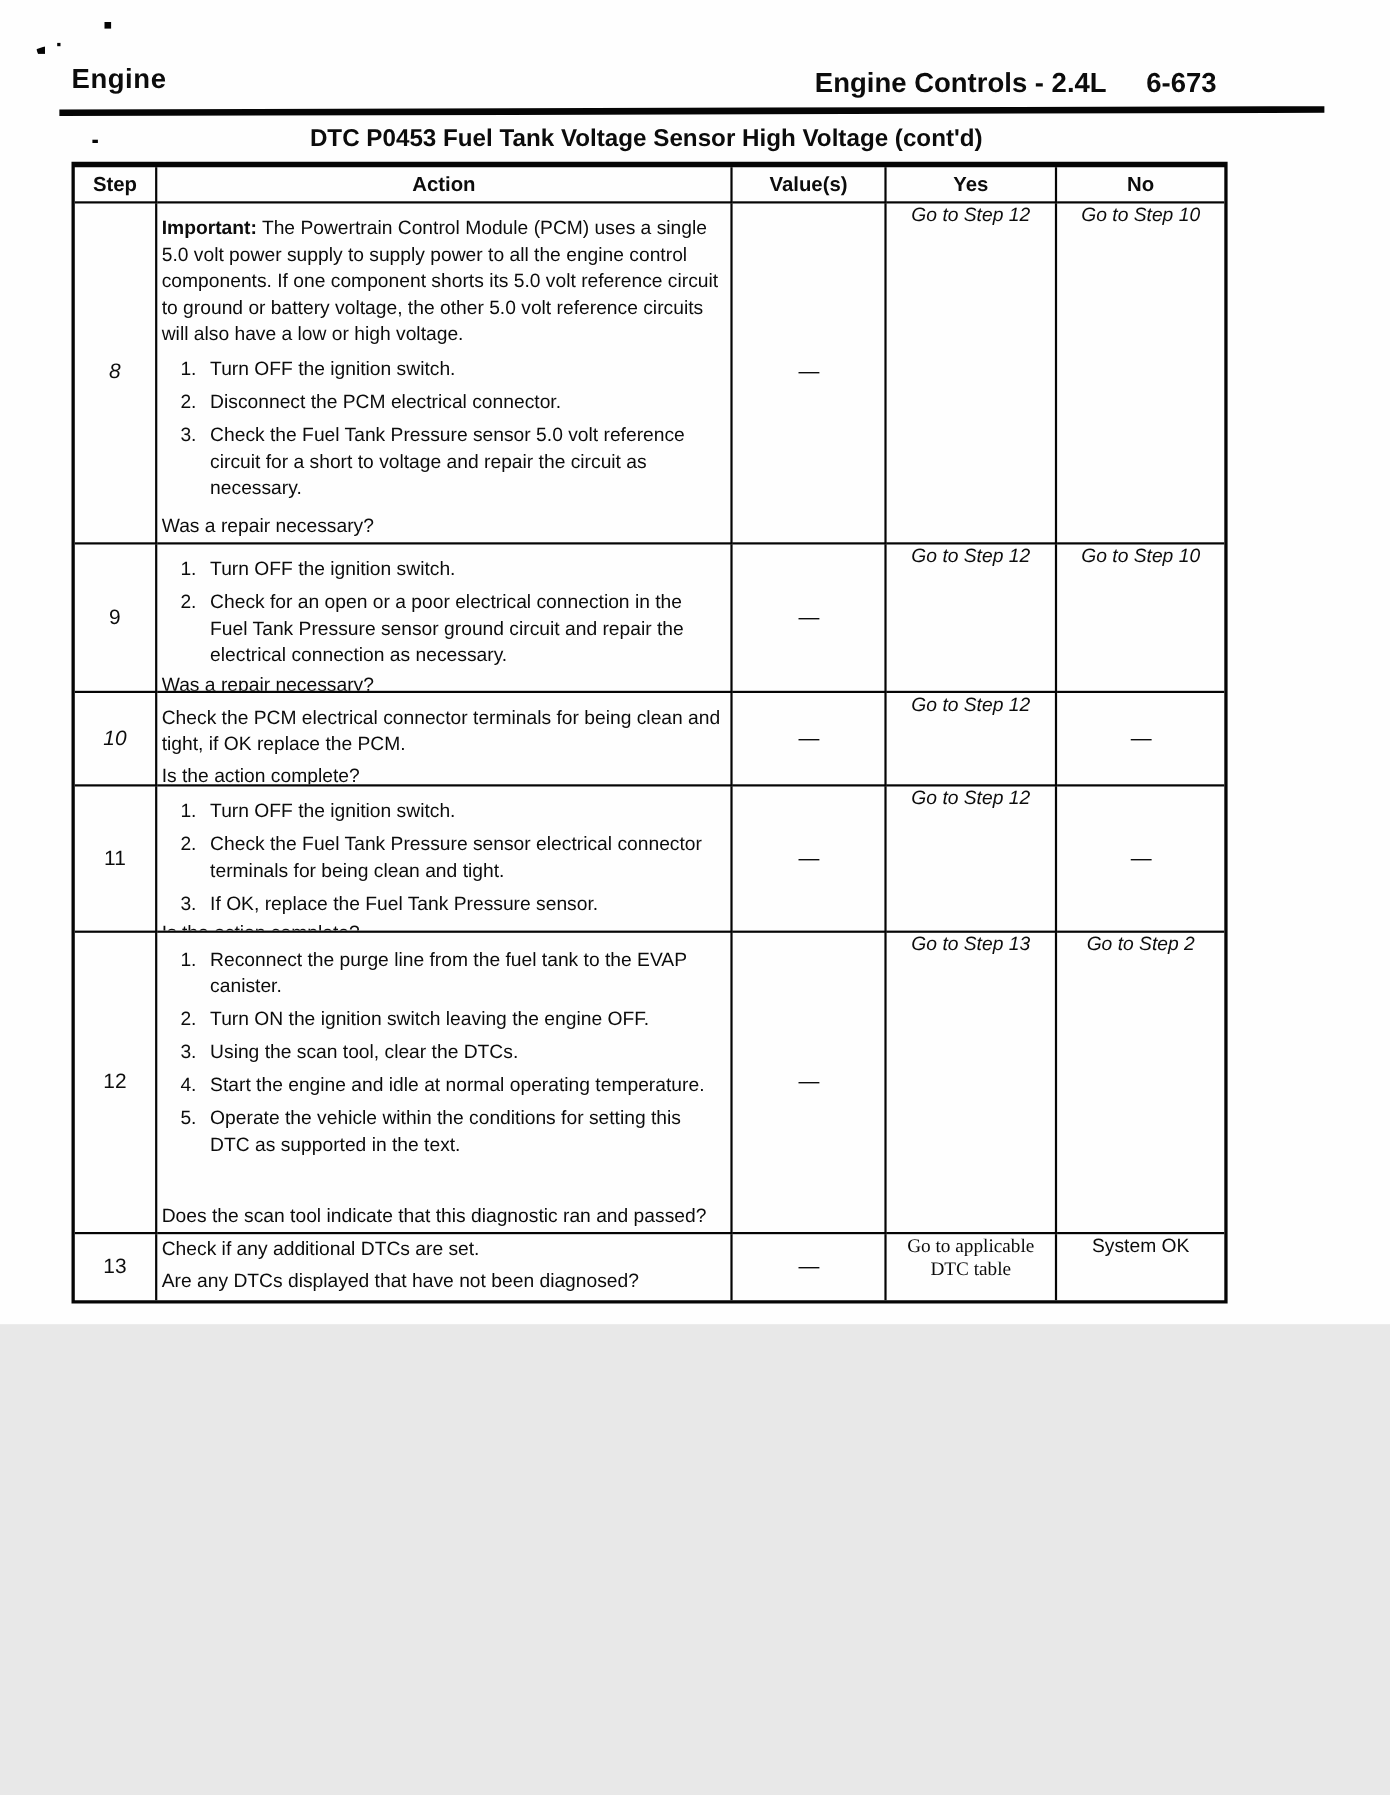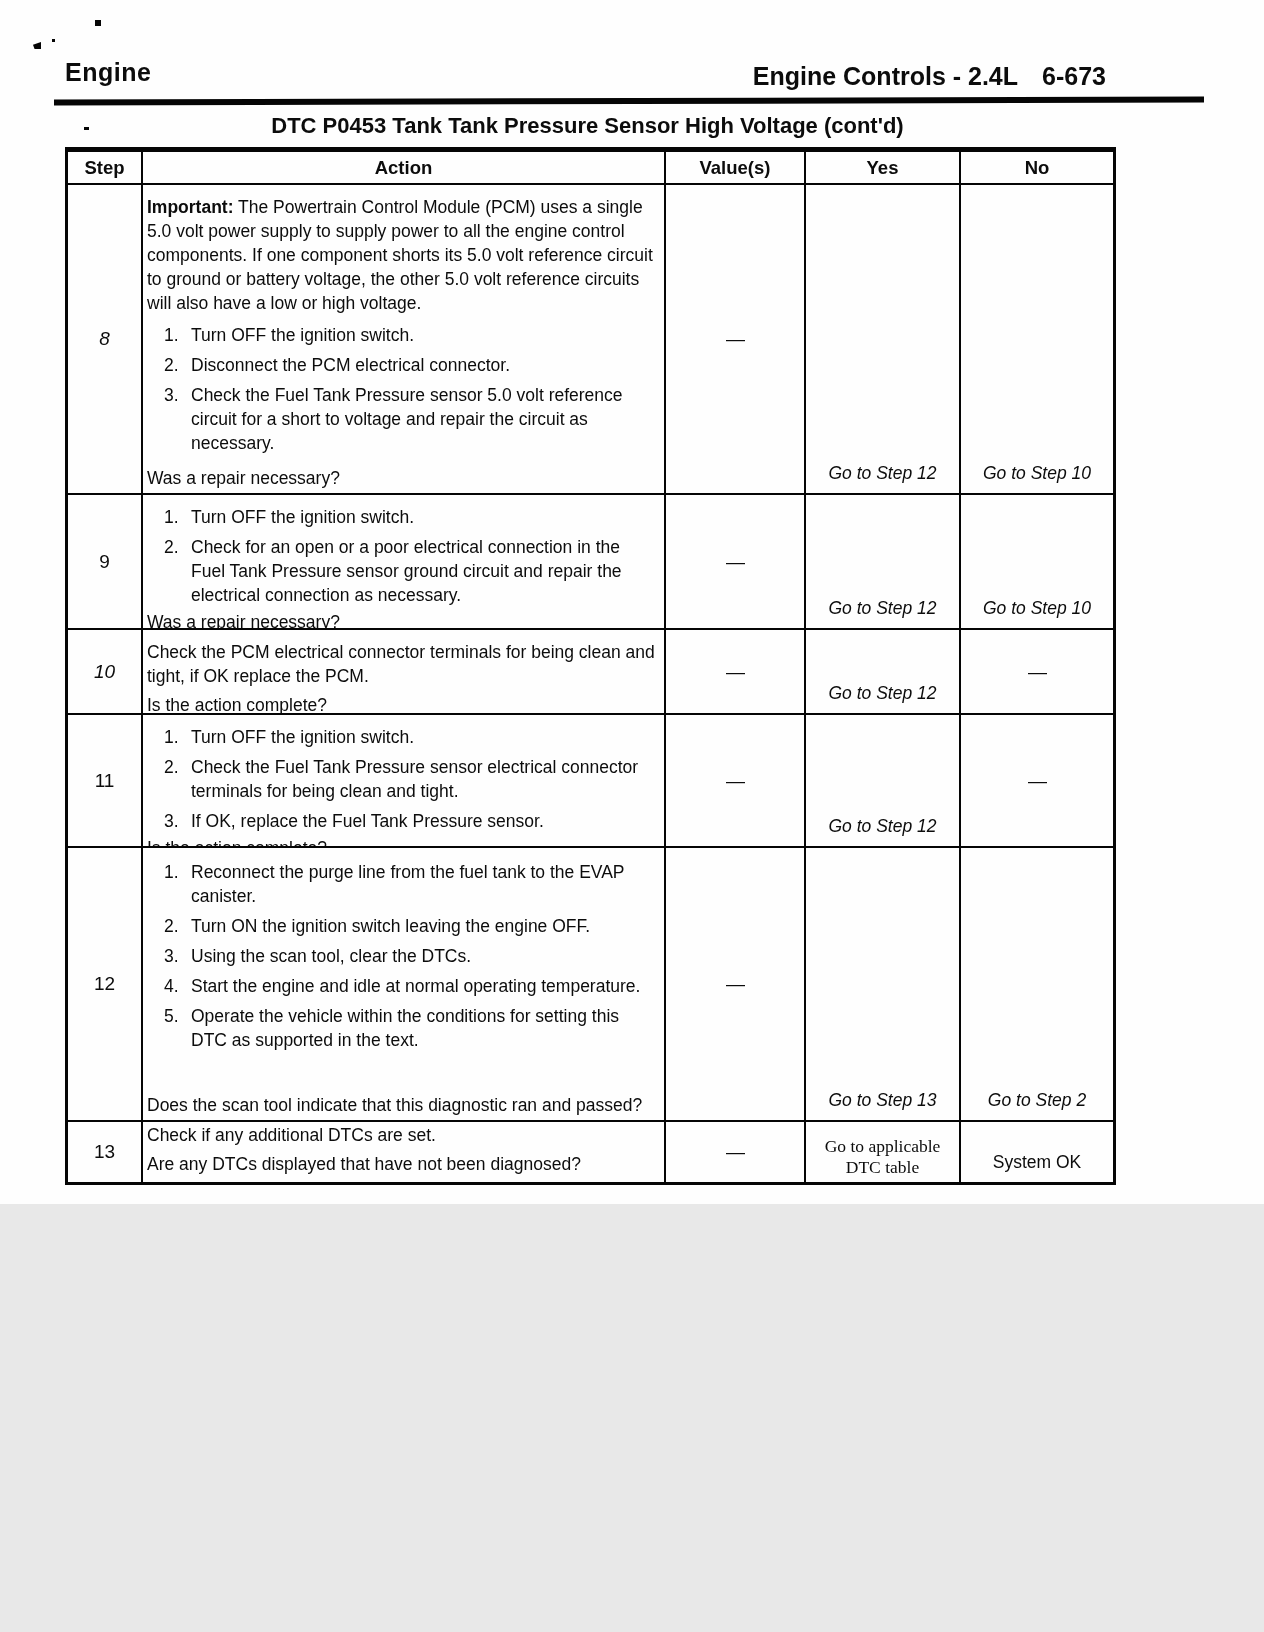--- a/index.html
+++ b/index.html
@@ -1,20 +1,20 @@
 <!DOCTYPE html>
 <html><head>
 <meta charset="utf-8">
 <style>
   html,body{margin:0;padding:0;background:#e8e8e8;}
   .sheet{position:relative;width:1264px;height:1204px;background:#fefefe;
          font-family:"Liberation Sans",sans-serif;color:#0c0c0c;overflow:hidden;}
 
   .page-header-left{position:absolute;left:65px;top:58px;font-weight:bold;font-size:25px;letter-spacing:.5px;}
-  .page-header-right{position:absolute;top:62px;right:158px;font-weight:bold;font-size:25px;display:flex;gap:24px;}
+  .page-header-right{position:absolute;top:62px;right:158px;font-weight:bold;font-size:25px;display:flex;gap:36px;}
   .header-rule{position:absolute;left:54px;top:98px;width:1150px;height:6px;background:#050505;transform:rotate(-0.15deg);}
   .doc-title{position:absolute;left:65px;top:113px;width:1045px;text-align:center;font-weight:bold;font-size:22px;}
 
   .dtc-table{position:absolute;left:65px;top:147px;width:1045px;
              display:grid;
              grid-template-columns:75px 523px 140px 155px 152px;
              grid-template-rows:33px 310px 135px 85px 133px 274px 60px;
              border:3px solid #050505;border-top-width:5px;background:#fefefe;}
   .cell{border-right:2.5px solid #050505;border-bottom:2.5px solid #050505;
         position:relative;overflow:hidden;box-sizing:border-box;}
@@ -33,21 +33,21 @@
   .li{display:flex;margin-top:6px;padding-left:17px;}
   .li .num{width:27px;flex:none;}
   .li .txt{flex:1;}
   .q{margin-top:auto;padding-top:3px;}
   .action-13{justify-content:flex-end;padding-top:6px;padding-bottom:6px;}
   .action-13 .q{margin-top:0;}
 
   .value-cell{display:flex;align-items:center;justify-content:center;font-size:19px;}
   .dash{letter-spacing:-1px;}
 
-  .yn-cell{display:flex;flex-direction:column;justify-content:flex-end;align-items:center;
+  .yn-cell{display:flex;flex-direction:column;align-items:center;
            text-align:center;font-size:17.5px;line-height:21px;padding-bottom:9px;}
   .goto{font-style:italic;}
   .yn-center{padding-bottom:4px;font-family:Liberation Serif, serif;}
 
   .page-footer{position:absolute;left:74px;top:1588px;font-style:italic;font-size:14.5px;color:#6d28d9;}
   .bottom-rule{position:absolute;left:612px;top:1623px;width:633px;height:3px;background:#050505;}
   .bottom-rule-frag{position:absolute;left:560px;top:1626px;width:26px;height:2px;background:#050505;}
 
   .speck{position:absolute;background:#050505;}
   .speck-a{left:95px;top:20px;width:6px;height:6px;}
@@ -65,21 +65,21 @@
   <div class="speck speck-c"></div>
   <div class="speck speck-d"></div>
 
   <div class="page-header-left">Engine</div>
   <div class="page-header-right">
     <span>Engine Controls - 2.4L</span>
     <span>6-673</span>
   </div>
   <div class="header-rule"></div>
 
-  <div class="doc-title">DTC P0453 Tank Tank Pressure Sensor High Voltage (cont'd)</div>
+  <div class="doc-title">DTC P0453 Fuel Tank Voltage Sensor High Voltage (cont'd)</div>
 
   <div class="dtc-table">
 
     <div class="cell th">Step</div>
     <div class="cell th">Action</div>
     <div class="cell th">Value(s)</div>
     <div class="cell th">Yes</div>
     <div class="cell th last-col">No</div>
 
     <div class="cell step-cell step-italic">8</div>

